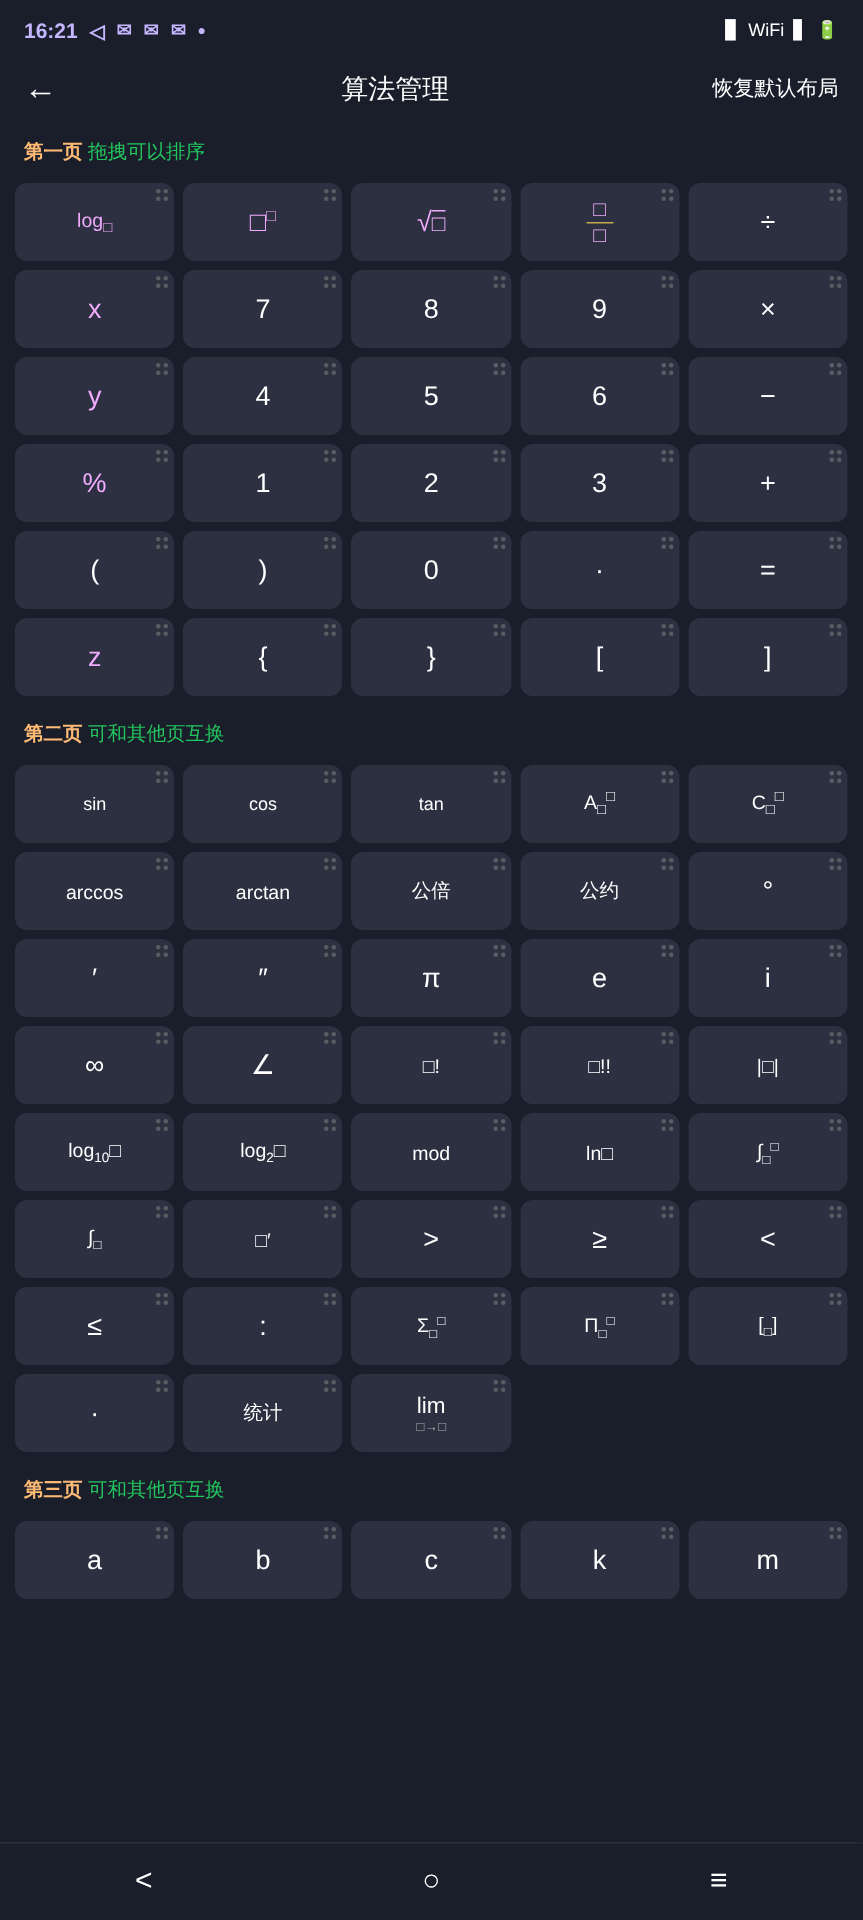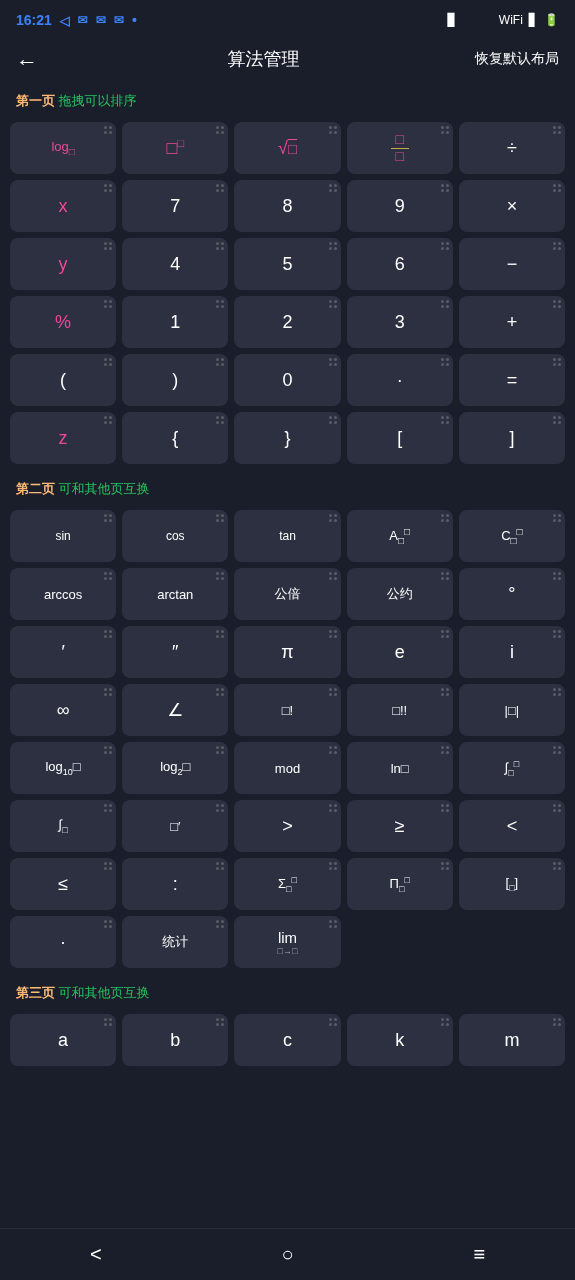--- a/index.html
+++ b/index.html
@@ -21,21 +21,21 @@
       padding: 8px 16px 4px;
       height: 36px;
       background: #1a1e2a;
     }
     .status-left {
       display: flex;
       align-items: center;
       gap: 8px;
       font-size: 14px;
       font-weight: 600;
-      color: #3b82f6;
+      color: #c4b5fd;
     }
     .status-right {
       display: flex;
       align-items: center;
       gap: 6px;
     }
 
     
     .top-bar {
       display: flex;
@@ -90,21 +90,21 @@
       align-items: center;
       justify-content: center;
       height: 52px;
       font-size: 18px;
       color: #ffffff;
       cursor: pointer;
       user-select: none;
       position: relative;
     }
     .calc-btn.gold {
-      color: #ec4899;
+      color: #f0abfc;
     }
     .calc-btn.small-text {
       font-size: 13px;
     }
     .calc-btn.medium-text {
       font-size: 12px;
     }
 
     
     .drag-dots {
@@ -159,21 +159,21 @@
   <div class="status-left">
     <span>16:21</span>
     <span style="font-size:13px;">◁</span>
     <span style="font-size:12px;">✉</span>
     <span style="font-size:12px;">✉</span>
     <span style="font-size:12px;">✉</span>
     <span>•</span>
   </div>
   <div class="status-right">
     <span style="font-size:12px;">▊</span>
-    <span style="font-size:12px;margin-left:36px;">WiFi</span>
+    <span style="font-size:12px;">WiFi</span>
     <span style="font-size:12px;">▋</span>
     <span style="font-size:12px;">🔋</span>
   </div>
 </div>
 
 <div class="top-bar">
   <span class="back-btn">←</span>
   <span class="top-title">算法管理</span>
   <span class="reset-btn">恢复默认布局</span>
 </div>

